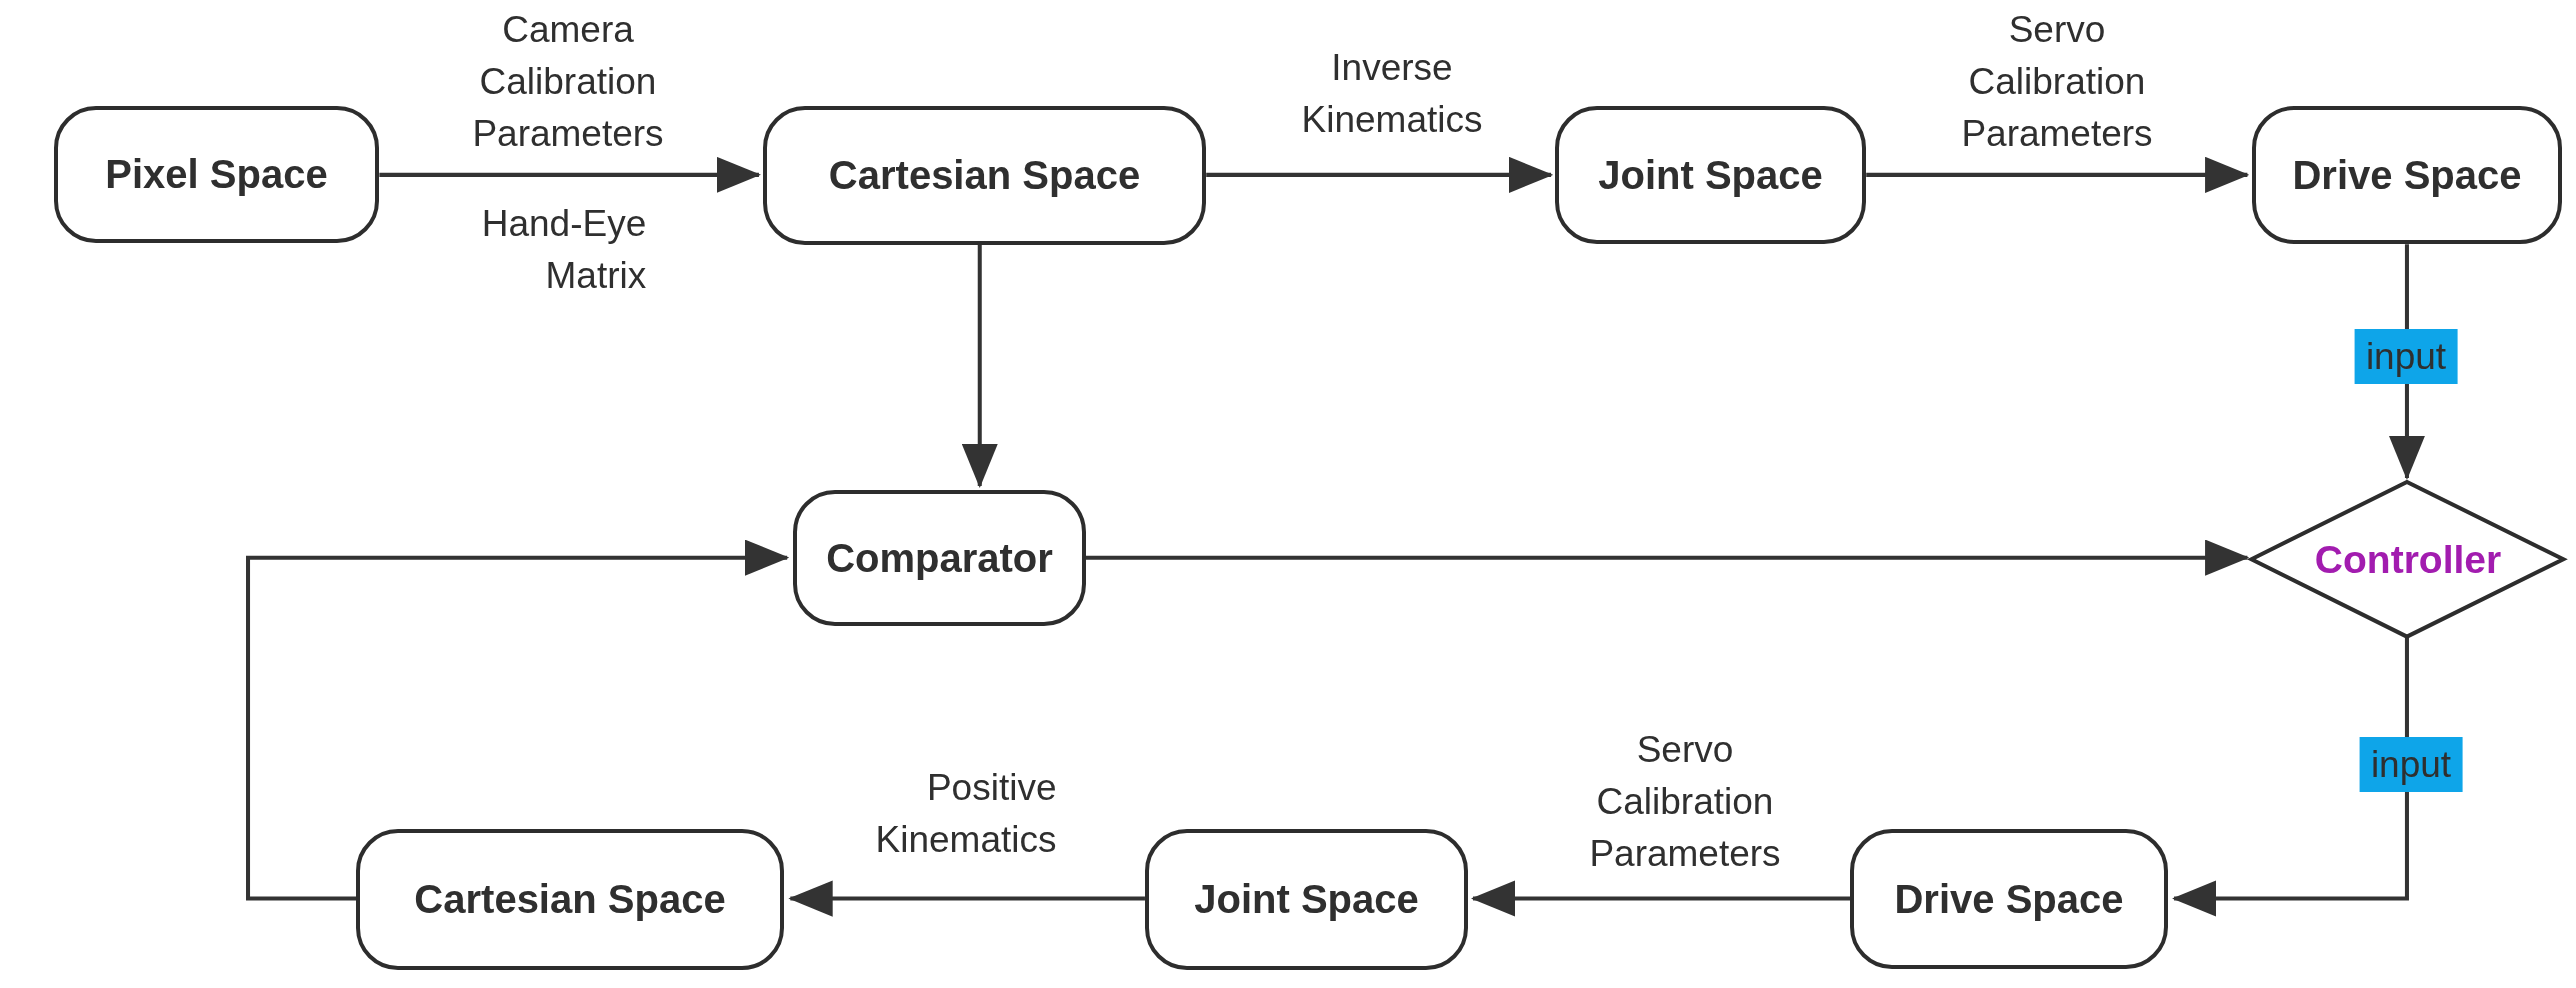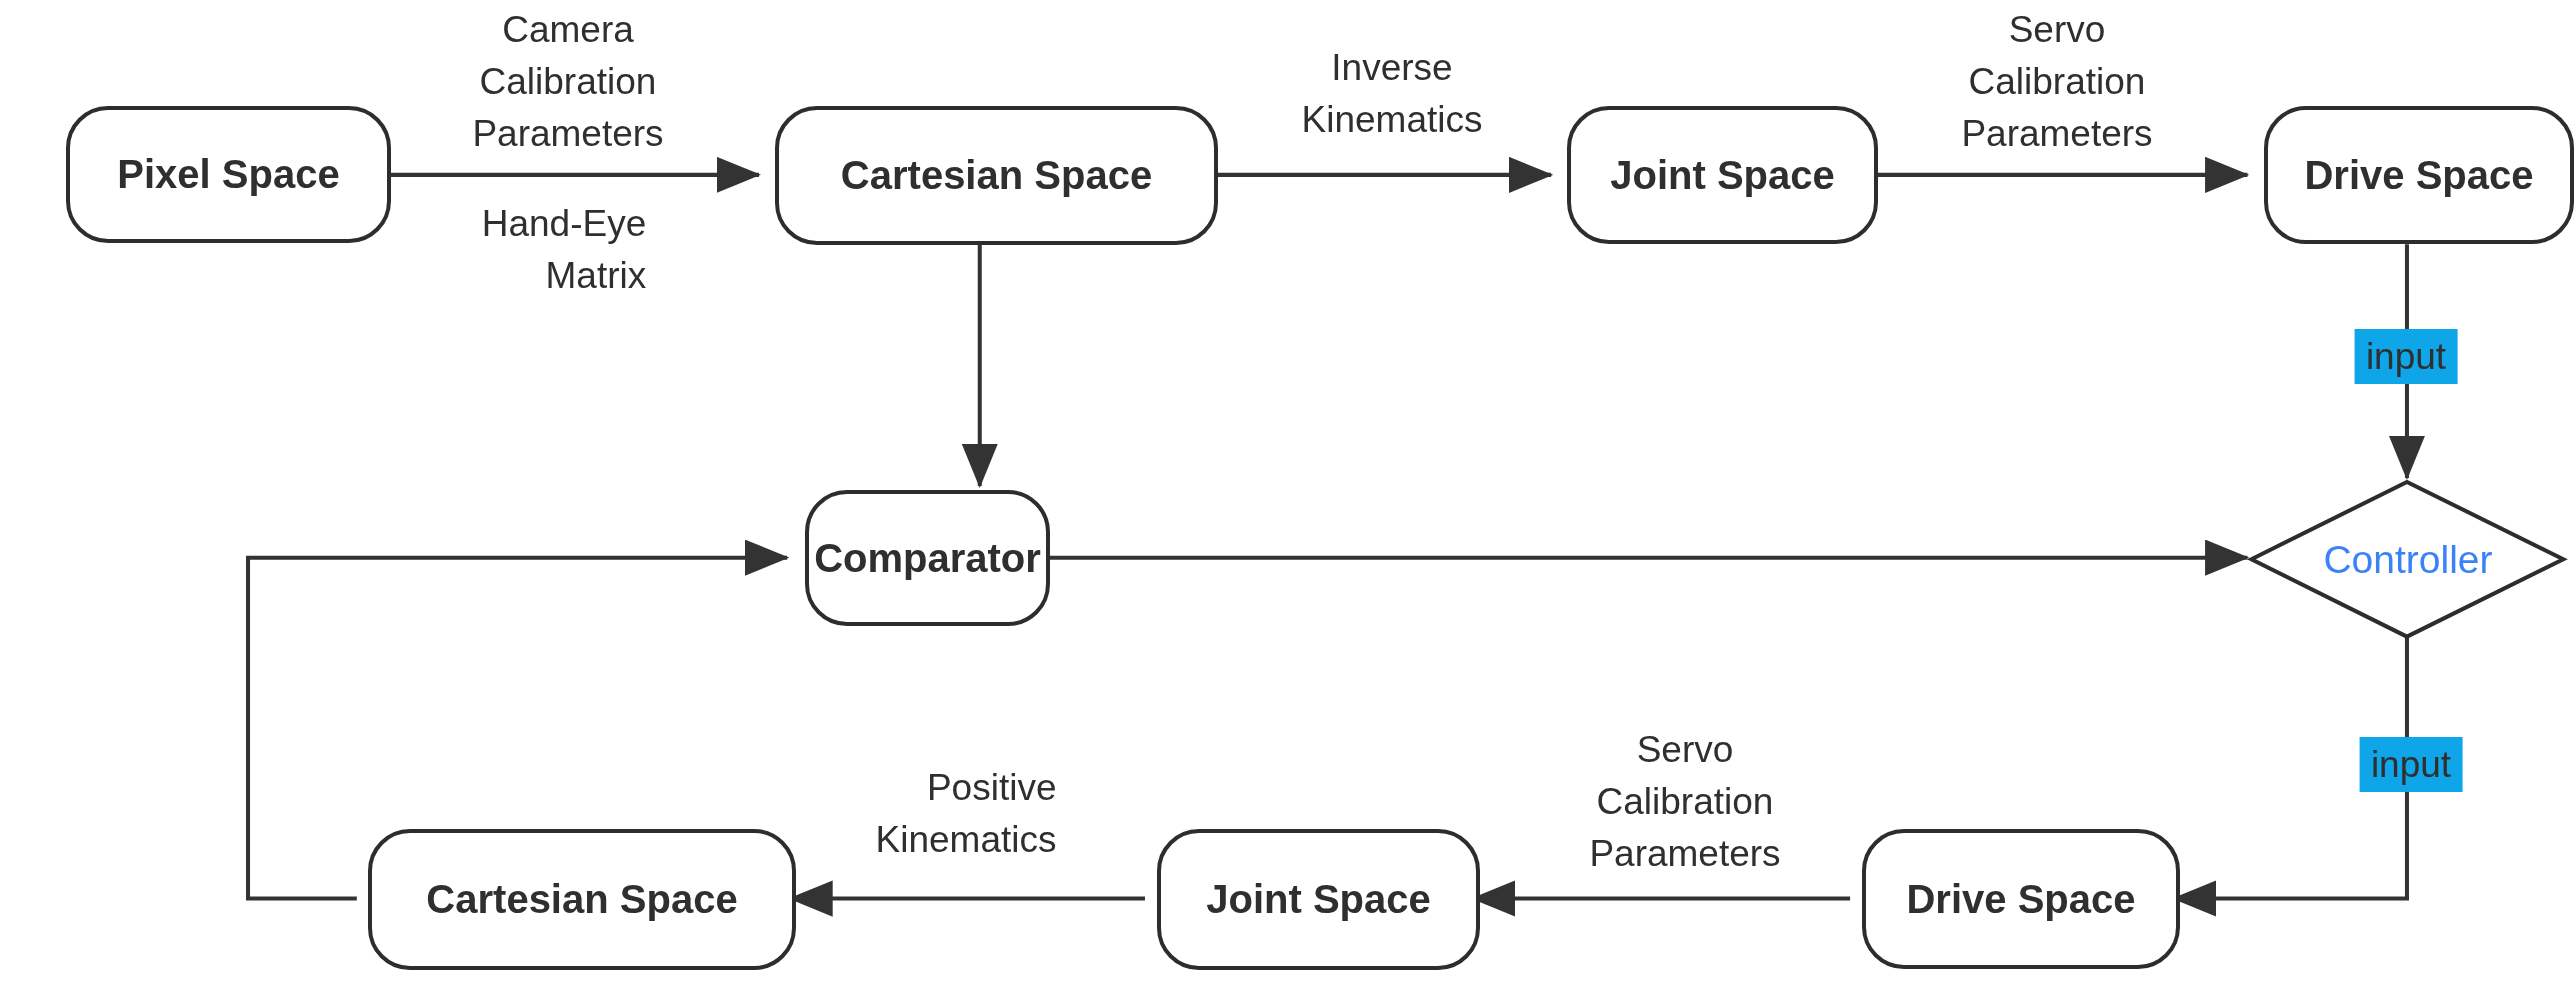--- a/index.html
+++ b/index.html
@@ -19,37 +19,36 @@
   .node {
     position: absolute;
     box-sizing: border-box;
     background: #ffffff;
     border: 4px solid #2d2d2d;
     border-radius: 42px;
     display: flex;
     align-items: center;
     justify-content: center;
     z-index: 2;
-    margin-left: 12px;
   }
   .node .node-label {
     font-size: 40px;
     font-weight: bold;
     color: #2f2f2f;
     white-space: nowrap;
   }
   .diamond-label {
     position: absolute;
     display: flex;
     align-items: center;
     justify-content: center;
     z-index: 3;
     font-size: 39px;
-    font-weight: normal;
-    color: #3b82f6;
+    font-weight: bold;
+    color: #a21caf;
   }
   .edge-label {
     position: absolute;
     transform: translateX(-50%);
     text-align: center;
     font-size: 37px;
     line-height: 52px;
     color: #2f2f2f;
     white-space: pre-line;
     z-index: 4;
@@ -100,21 +99,21 @@
   </div>
 
   <div class="node" style="left:1555px; top:106px; width:311px; height:138px;">
     <span class="node-label">Joint Space</span>
   </div>
 
   <div class="node" style="left:2252px; top:106px; width:310px; height:138px;">
     <span class="node-label">Drive Space</span>
   </div>
 
-  <div class="node" style="left:793px; top:490px; width:245px; height:136px;">
+  <div class="node" style="left:793px; top:490px; width:293px; height:136px;">
     <span class="node-label">Comparator</span>
   </div>
 
   <div class="diamond-label" style="left:2252px; top:482px; width:312px; height:155px;">
     <span>Controller</span>
   </div>
 
   <div class="node" style="left:356px; top:829px; width:428px; height:141px;">
     <span class="node-label">Cartesian Space</span>
   </div>

